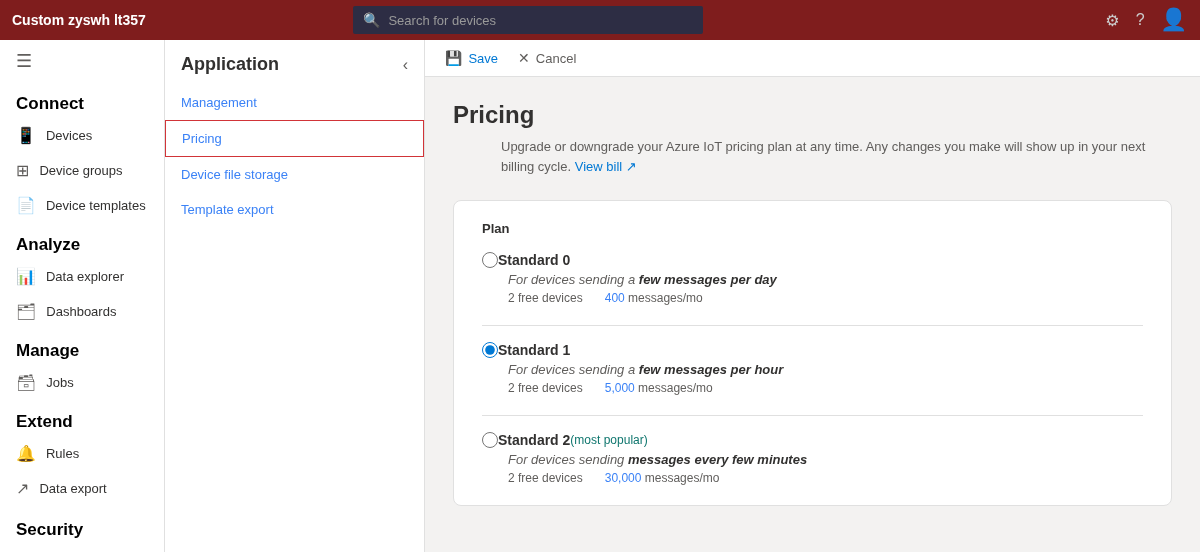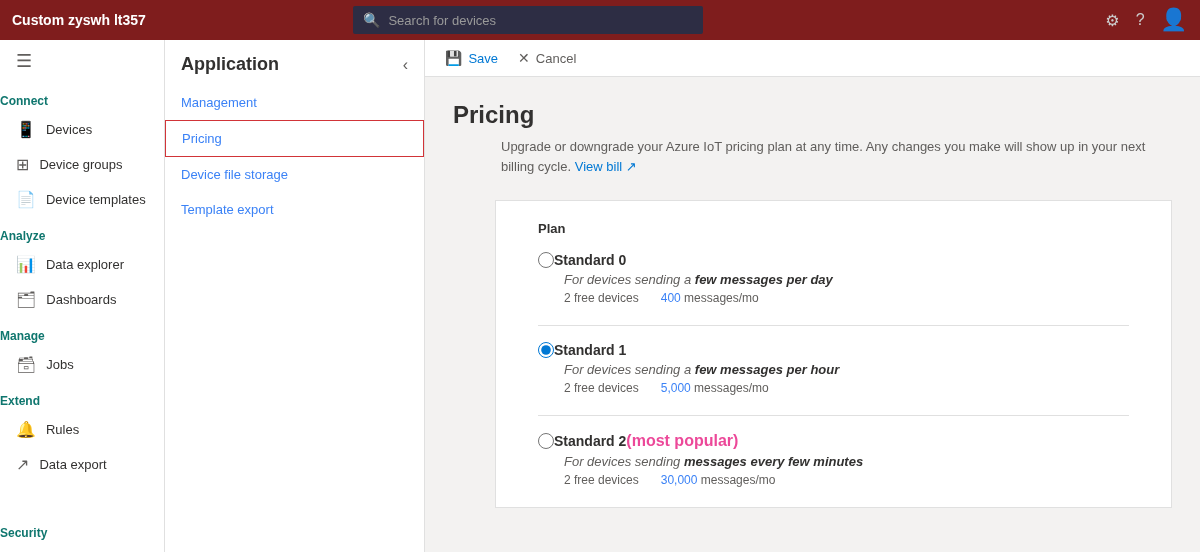--- a/index.html
+++ b/index.html
@@ -25,21 +25,21 @@
 
     
     .layout { display: flex; flex: 1; overflow: hidden; }
 
     
     .sidebar {
       width: 165px; background: #fff; border-right: 1px solid #e0e0e0;
       display: flex; flex-direction: column; overflow-y: auto; flex-shrink: 0;
     }
     .sidebar-section-label {
-      font-size: 12px; font-weight: 600; color: #0f766e; padding: 12px 0 4px;
+      font-size: 17px; font-weight: 600; color: #000000; padding: 12px 16px 4px;
     }
     .sidebar-item {
       display: flex; align-items: center; gap: 10px; padding: 8px 16px;
       cursor: pointer; color: #323130; font-size: 13px;
     }
     .sidebar-item-icon { font-size: 16px; color: #605e5c; }
     .sidebar-hamburger { padding: 10px 16px; cursor: pointer; color: #605e5c; font-size: 18px; }
 
     
     .middle-panel {
@@ -71,30 +71,30 @@
       display: flex; align-items: center; gap: 6px; cursor: pointer;
       font-size: 13px; color: #0078d4; background: none; border: none; padding: 0;
     }
     .content-area { padding: 24px 28px; flex: 1; }
     .page-title { font-size: 24px; font-weight: 600; color: #323130; margin-bottom: 8px; }
     .page-subtitle { font-size: 13px; color: #605e5c; margin-bottom: 24px; line-height: 1.5; margin-left: 48px; }
     .page-subtitle a { color: #0078d4; text-decoration: none; }
 
     
     .plan-card {
-      background: #fff; border: 1px solid #e0e0e0; border-radius: 0;
-      padding: 20px 42px; max-width: 720px; margin-left: 42px;
+      background: #fff; border: 1px solid #e0e0e0; border-radius: 8px;
+      padding: 20px 28px; max-width: 720px;
     }
     .plan-label { font-size: 13px; font-weight: 600; color: #323130; margin-bottom: 16px; }
     .plan-option { margin-bottom: 20px; }
     .plan-option:last-child { margin-bottom: 0; }
     .plan-option-header { display: flex; align-items: center; margin-bottom: 4px; }
     .plan-radio { width: 16px; height: 16px; accent-color: #0078d4; cursor: pointer; }
     .plan-name { font-size: 14px; font-weight: 600; color: #323130; }
-    .plan-badge { font-size: 16px; color: #ec4899; font-weight: 700; }
+    .plan-badge { font-size: 12px; color: #0f766e; font-weight: 400; }
     .plan-desc { font-size: 13px; color: #605e5c; margin-left: 26px; margin-bottom: 4px; font-style: italic; }
     .plan-desc .bold { font-weight: 700; color: #323130; }
     .plan-details { font-size: 12px; color: #605e5c; margin-left: 26px; display: flex; gap: 22px; }
     .plan-details .count { font-weight: 400; }
     .plan-details .msgs { font-weight: 400; color: #3b82f6; }
 
     
     .divider { border: none; border-top: 1px solid #e0e0e0; margin: 4px 0 16px; }
   </style>
 </head>

